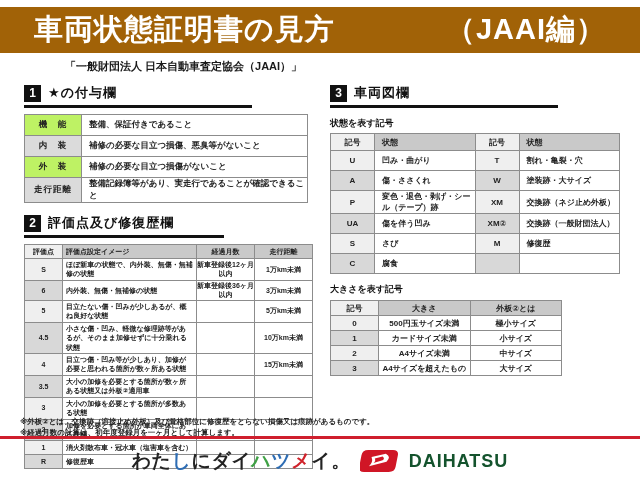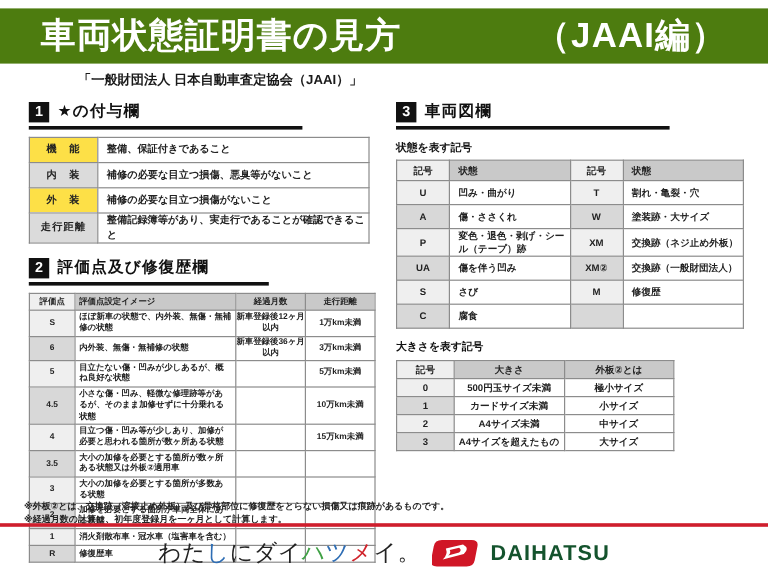--- a/index.html
+++ b/index.html
@@ -1,20 +1,20 @@
 <!DOCTYPE html>
 <html><head>
 <meta charset="utf-8">
 <style>
   * { margin:0; padding:0; box-sizing:border-box; }
   html,body { width:640px; height:480px; background:#fff; font-family:"Liberation Sans","DejaVu Sans",sans-serif; }
   .page { position:relative; width:640px; height:480px; background:#fff; overflow:hidden; }
 
   
-  .topbar { position:absolute; top:7px; left:0; right:0; height:46px; background:#4d7c0f;
+  .topbar { position:absolute; top:7px; left:0; right:0; height:46px; background:#a16207;
             display:flex; align-items:center; justify-content:space-between; padding:0 34px; }
   .topbar .ttl { color:#fff; font-size:29px; font-weight:bold; letter-spacing:1px; white-space:nowrap; }
   .subtitle { position:absolute; top:59px; left:17px; font-size:11px; font-weight:bold; color:#1a1a1a;margin-left:48px; }
 
   
   .sec-head { display:flex; align-items:center; gap:7px; padding-bottom:3px; border-bottom:3px solid #111; }
   .sec-head .num { width:17px; height:17px; background:#111; color:#fff; font-size:12px; font-weight:bold;
                    display:flex; align-items:center; justify-content:center; flex:0 0 17px; }
   .sec-head .sec-title { font-size:13px; font-weight:bold; color:#111; letter-spacing:1px; }
   .head1 { width:228px; }
@@ -25,21 +25,21 @@
   table { border-collapse:collapse; table-layout:fixed; }
   td,th { border:1px solid #8c8c8c; font-weight:bold; color:#222; overflow:hidden; }
   th { background:#c9c9c9; text-align:center; }
 
   .col-left  { position:absolute; left:24px;  top:84px; width:288px; }
   .col-right { position:absolute; left:330px; top:84px; width:292px; }
 
   
   .t1 { width:284px; margin-top:6px; font-size:8.5px; }
   .t1 td { height:21px; }
-  .t1 .lbl { width:57px; text-align:center; background:#fde047; letter-spacing:1px; }
+  .t1 .lbl { width:57px; text-align:center; background:#bef264; letter-spacing:1px; }
   .t1 tbody tr:nth-child(even) .lbl { background:#dbdbdb; }
   .t1 .desc { padding-left:7px; background:#fff; }
 
   
   .t2 { width:288px; margin-top:6px; font-size:7px; line-height:1.35; }
   .t2 th { height:14px; font-size:7px; }
   .t2 td { height:14px; background:#fff; }
   .t2 .g  { width:38px; text-align:center; background:#efefef; }
   .t2 tbody tr:nth-child(even) .g { background:#d8d8d8; }
   .t2 .img { width:134px; padding:1px 3px; text-align:left; }
@@ -58,21 +58,21 @@
   .t4 th { height:15px; font-size:8px; }
   .t4 td { height:15px; text-align:center; background:#fff; }
   .t4 .sym { width:48px; background:#efefef; }
   .t4 tbody tr:nth-child(even) .sym { background:#d8d8d8; }
 
   
   .notes { position:absolute; left:20px; top:416px; font-size:7.5px; font-weight:bold; color:#222; line-height:1.5; }
   .divider { position:absolute; left:0; right:0; top:436px; height:3px; background:#cf1e2d; }
   .footer { position:absolute; left:0; right:0; top:444px; height:34px;
             display:flex; align-items:center; justify-content:center; gap:9px; }
-  .slogan { font-size:19px; font-weight:normal; letter-spacing:0.5px; white-space:nowrap; }
+  .slogan { font-size:19px; font-weight:bold; letter-spacing:0.5px; white-space:nowrap; }
   .brandname { font-size:18px; font-weight:bold; color:#14532d; letter-spacing:1px; }
   .brandmark svg { display:block; }
 </style>
 </head>
 <body>
 
 <div class="page">
 
   <div class="topbar">
     <span class="ttl">車両状態証明書の見方</span>

